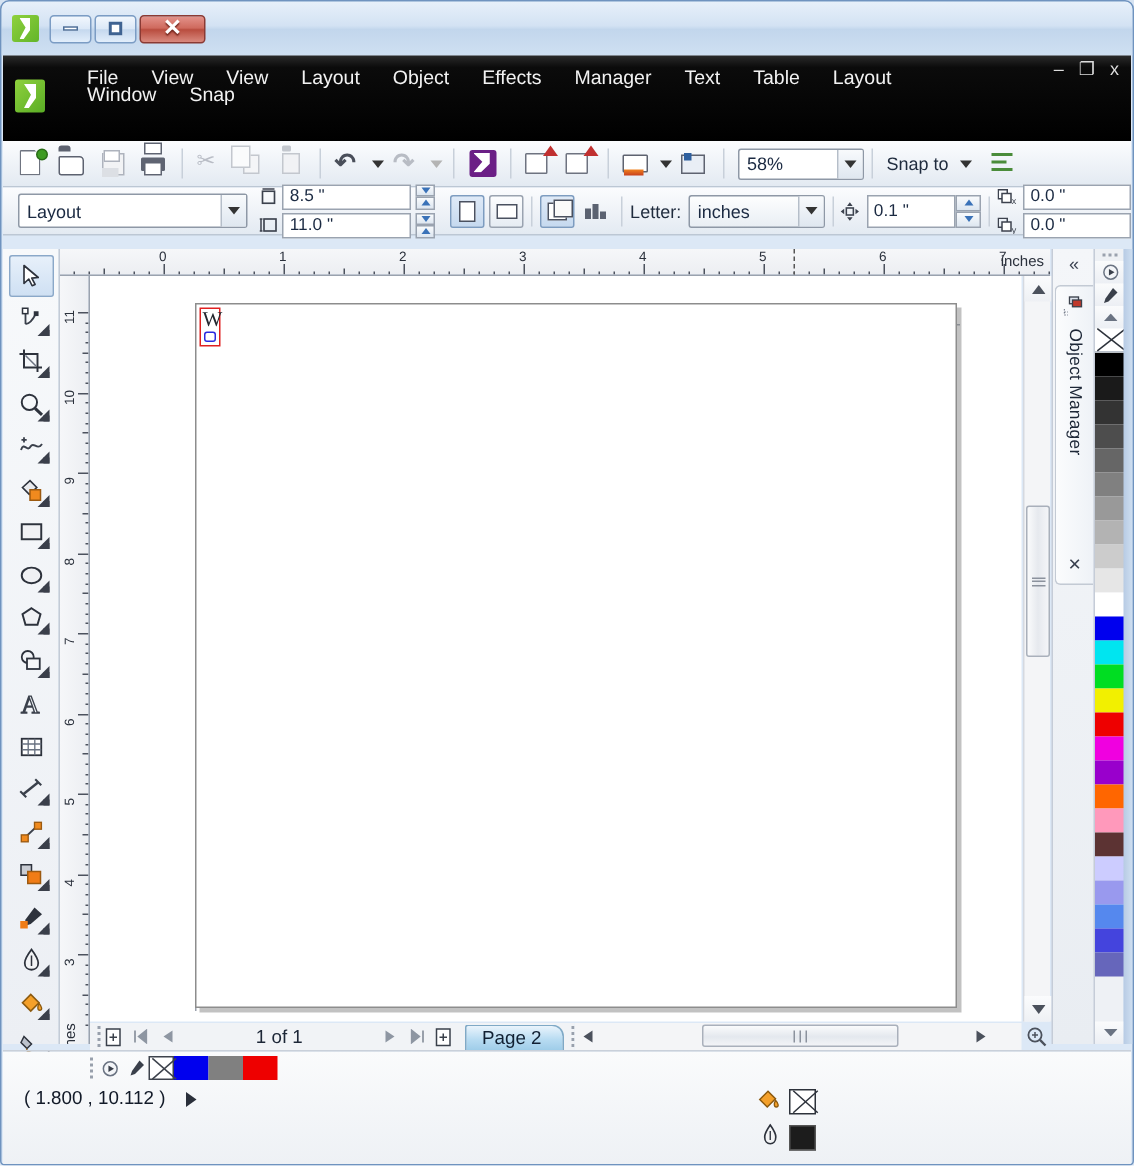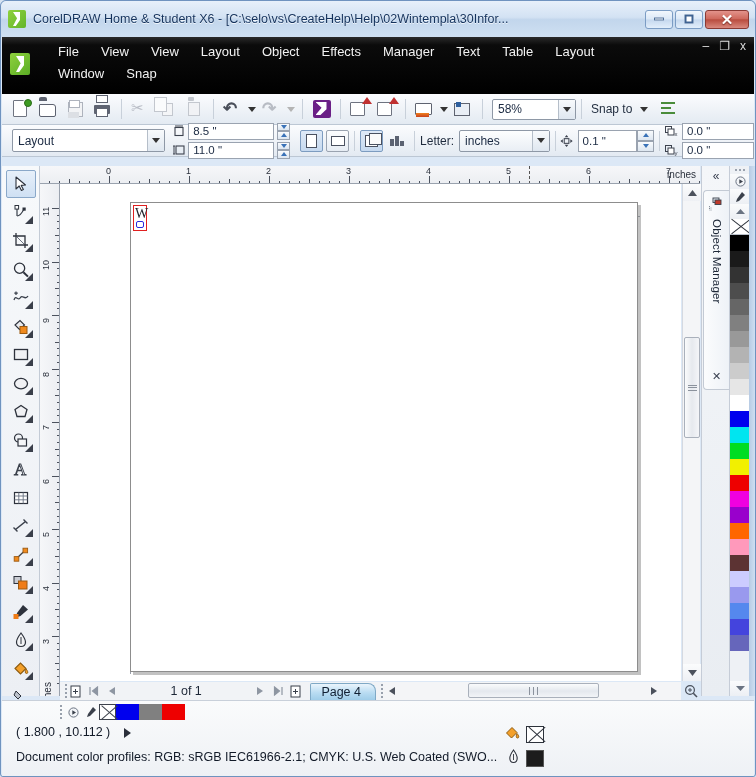--- a/index.html
+++ b/index.html
@@ -76,21 +76,21 @@
     background: linear-gradient(135deg,#8fd13d 0%, #5aad25 100%);
     border-radius: 2px;
   }
   .menu-logo:after{
     content:""; position:absolute; left:6px; top:3px;
     width: 8px; height: 16px; background: #fff;
     clip-path: polygon(0 0, 100% 0, 100% 58%, 40% 100%, 0 100%, 58% 45%);
   }
   .menu-row { position: absolute; left: 45px; display: flex; align-items: center; }
   .menu-row.r1 { top: 0; height: 29px; }
-  .menu-row.r2 { top: 23px; height: 28px; align-items: flex-end; }
+  .menu-row.r2 { top: 12px; height: 28px; align-items: flex-end; }
   .menu-item {
     color: #f2f2f2; font-size: 13px; padding: 0 11px; line-height: 28px;
     cursor: default; white-space: nowrap;
   }
   .mdi-btns { position: absolute; right: 8px; top: 2px; display: flex; align-items:center; gap:10px;}
   .mdi-btns span { color: #ddd; font-size: 12px; cursor: default; }
 
   
   .toolbar {
     position: absolute; left: 1px; width: 752px;
@@ -352,21 +352,20 @@
   .zoomfit { position:absolute; left:681px; top:681px; width:18px; height:18px;
      display:flex; align-items:center; justify-content:center; }
 </style>
 </head>
 <body>
 
 <div id="app">
 
   <div class="titlebar">
     <div class="corel-logo"></div>
-    <div class="title-text">CorelDRAW Home &amp; Student X6 - [C:\selo\vs\CreateHelp\Help\02Wintempla\30Infor...</div>
     <div class="winbtns">
       <div class="winbtn">
         <div class="gl min-gl"></div>
       </div>
       <div class="winbtn">
         <div class="gl max-gl"></div>
       </div>
       <div class="winbtn close">
         <div class="gl close-gl">✕</div>
       </div>
@@ -976,21 +975,21 @@
       <svg width="10" height="10" viewBox="0 0 10 10">
           <path d="M9 1 L9 9 M1.5 1 L1.5 9 L6.5 5 Z" stroke="#8e96a2" fill="#8e96a2" stroke-width="1.2"></path>
         </svg>
     </div>
     <div class="pn-btn">
       <svg width="12" height="13" viewBox="0 0 12 13">
         <rect x="1" y="1" width="9" height="11" fill="#fff" stroke="#3a404b" stroke-width="1"></rect>
         <path d="M5.5 4 L5.5 9 M3 6.5 L8 6.5" stroke="#3a404b" stroke-width="1"></path>
       </svg>
     </div>
-    <div class="pagetab">Page 4</div>
+    <div class="pagetab">Page 2</div>
     <div class="vdots">
         <i></i>
         <i></i>
         <i></i>
         <i></i>
       </div>
   </div>
 
   <div class="hscroll">
     <div style="width:18px;display:flex;align-items:center;justify-content:center">
@@ -1110,21 +1109,20 @@
         <span class="swatch-none"></span>
         <span class="sw" id="doc-sw-1" style="background: rgb(0, 0, 238);"></span>
         <span class="sw" id="doc-sw-2" style="background: rgb(128, 128, 128);"></span>
         <span class="sw" id="doc-sw-3" style="background: rgb(238, 0, 0);"></span>
       </div>
     </div>
     <div class="coords">
       <span>( 1.800 , 10.112 )</span>
       <span class="coord-arrow"></span>
     </div>
-    <div class="profiles">Document color profiles: RGB: sRGB IEC61966-2.1; CMYK: U.S. Web Coated (SWO...</div>
     <div class="statusicons">
       <span>
         <svg width="16" height="16" viewBox="0 0 16 16">
           <path d="M2.5 8 L8 2.5 L13 7.5 L7.5 13 Z" fill="#f4a02a" stroke="#8c5a0f" stroke-width="1"></path>
           <path d="M13 8.5 C15 10.5 15.5 13 13.5 13 C11.8 13 12 10.5 13 8.5 Z" fill="#f4a02a" stroke="#8c5a0f" stroke-width="0.9"></path>
         </svg>
       </span>
       <span class="st-none"></span>
     </div>
     <div class="statusicons" style="top:48px">

